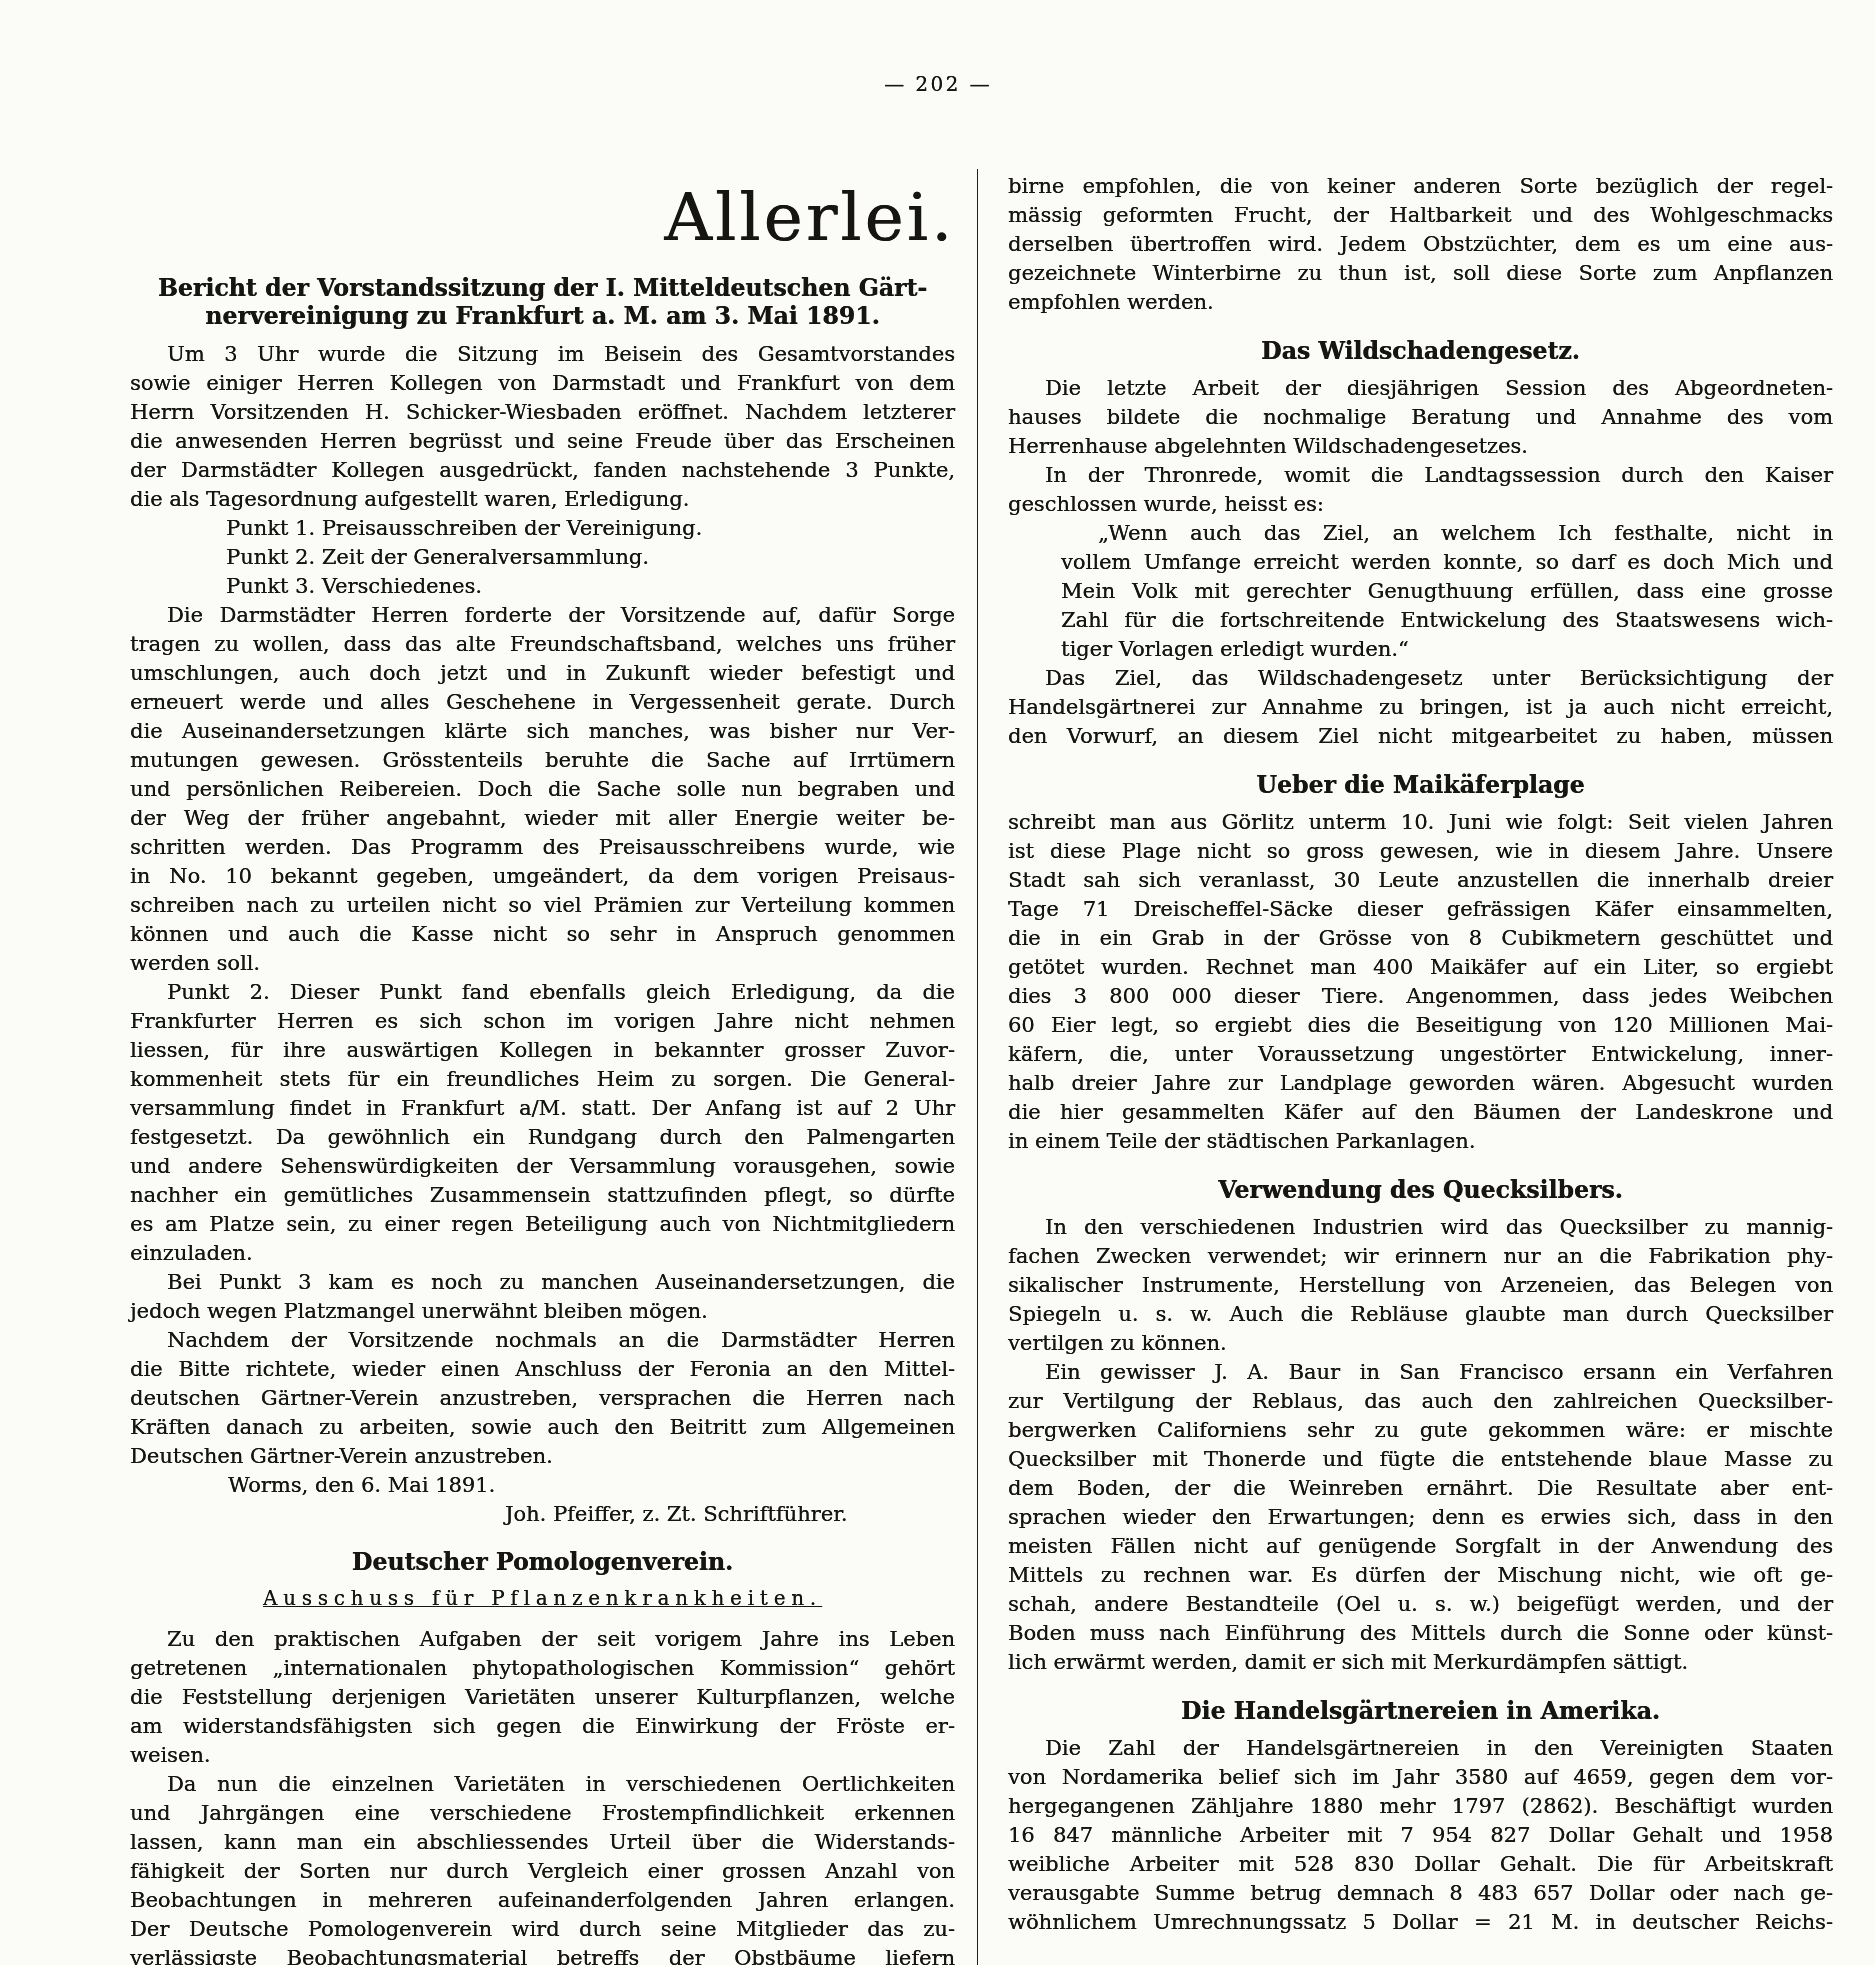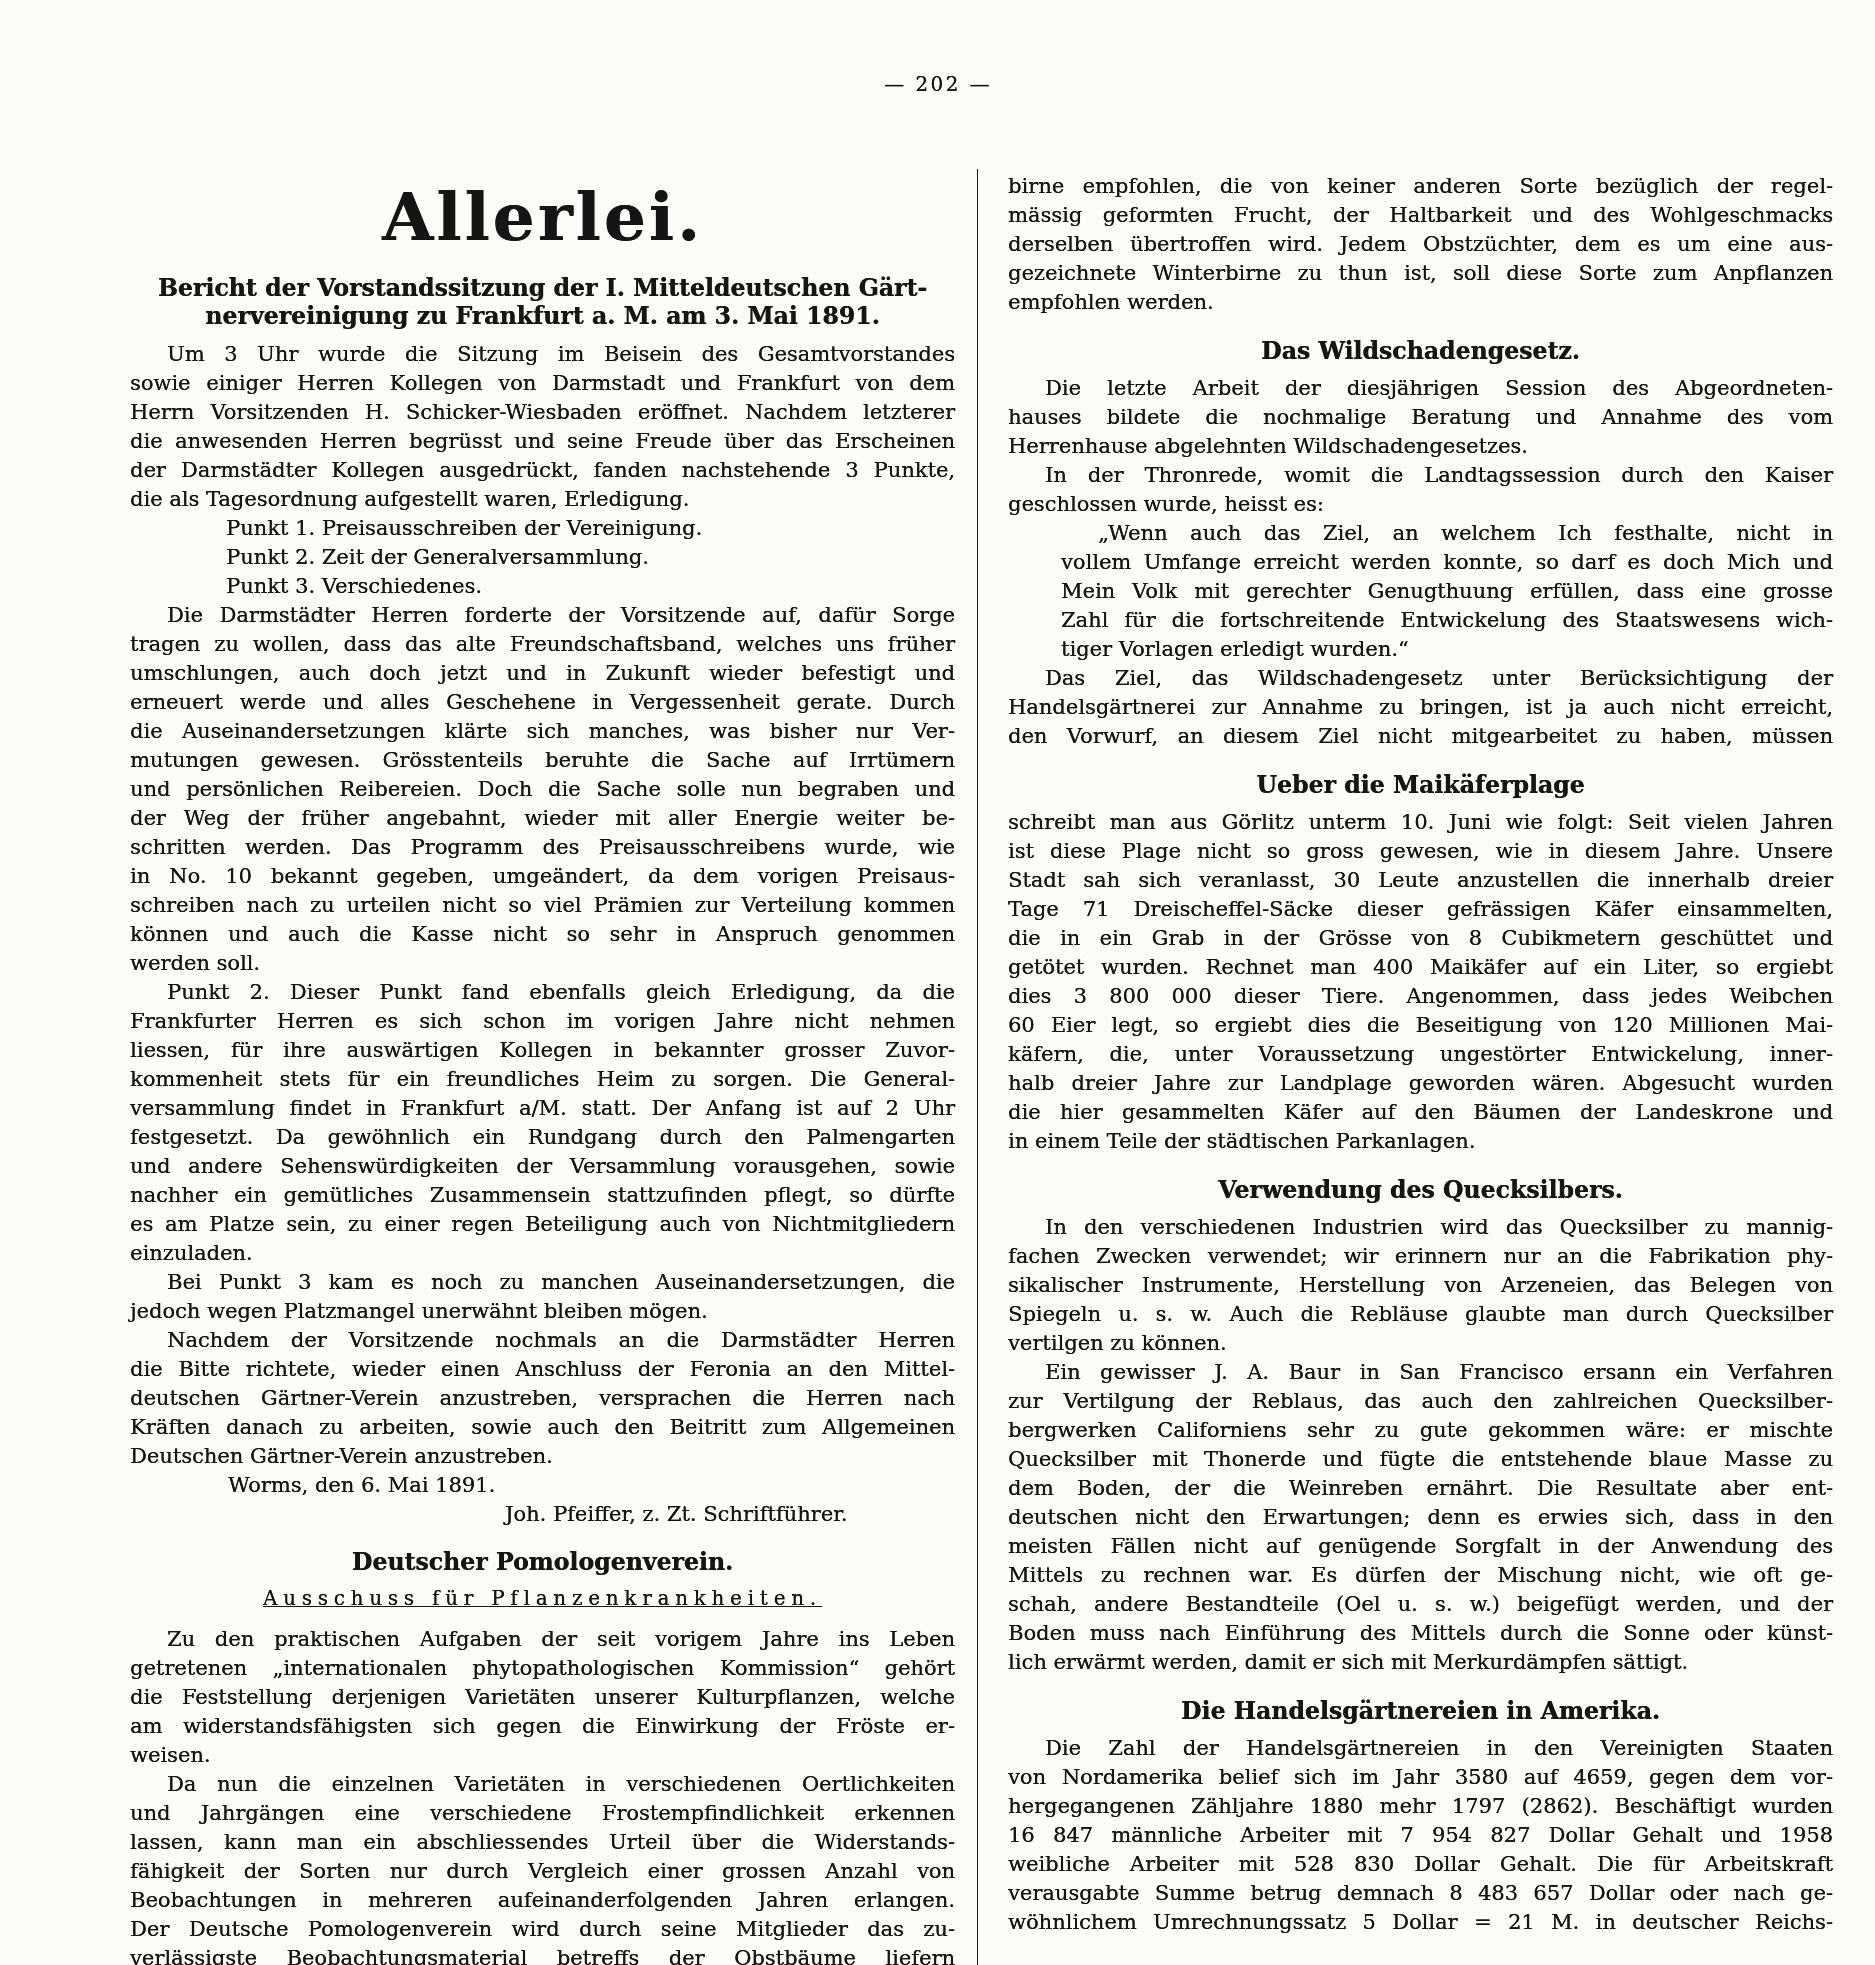--- a/index.html
+++ b/index.html
@@ -26,22 +26,22 @@
     font-size:21px; line-height:29px; min-height:29px;
     text-shadow:0.2px 0 currentColor;
   }
   .j   { text-align:justify; text-align-last:justify; }
   .ind { text-indent:37px; }
   .q   { padding-left:53px; }
   .punkt    { padding-left:96px; }
   .dateline { padding-left:98px; }
   .signctr  { padding-left:375px; }
   .main-title {
-    font-size:66px; line-height:75px; font-weight:bold;
-    text-align:center; letter-spacing:3.1px; margin:1.6px 0 15.7px;
+    font-size:66px; line-height:75px; font-weight:normal;
+    text-align:right; letter-spacing:3.1px; margin:1.6px 0 15.7px;
     text-shadow:0.5px 0 currentColor;
   }
   .heading {
     font-weight:bold; font-size:23.6px; line-height:28px;
     text-align:center; margin:19.7px 0 9.4px;
     text-shadow:0.4px 0 currentColor;
   }
   .subtitle {
     font-size:19.7px; line-height:25px; text-align:center;
     letter-spacing:5.9px; margin:0.8px 0 14px;
@@ -193,21 +193,21 @@
       <div class="ln j">sikalischer Instrumente, Herstellung von Arzeneien, das Belegen von</div>
       <div class="ln j">Spiegeln u. s. w.  Auch die Rebläuse glaubte man durch Quecksilber</div>
       <div class="ln">vertilgen zu können.</div>
     </div>
     <div class="para">
       <div class="ln j ind">Ein gewisser J. A. Baur in San Francisco ersann ein Verfahren</div>
       <div class="ln j">zur Vertilgung der Reblaus, das auch den zahlreichen Quecksilber-</div>
       <div class="ln j">bergwerken Californiens sehr zu gute gekommen wäre: er mischte</div>
       <div class="ln j">Quecksilber mit Thonerde und fügte die entstehende blaue Masse zu</div>
       <div class="ln j">dem Boden, der die Weinreben ernährt.  Die Resultate aber ent-</div>
-      <div class="ln j">deutschen nicht den Erwartungen; denn es erwies sich, dass in den</div>
+      <div class="ln j">sprachen wieder den Erwartungen; denn es erwies sich, dass in den</div>
       <div class="ln j">meisten Fällen nicht auf genügende Sorgfalt in der Anwendung des</div>
       <div class="ln j">Mittels zu rechnen war.  Es dürfen der Mischung nicht, wie oft ge-</div>
       <div class="ln j">schah, andere Bestandteile (Oel u. s. w.) beigefügt werden, und der</div>
       <div class="ln j">Boden muss nach Einführung des Mittels durch die Sonne oder künst-</div>
       <div class="ln">lich erwärmt werden, damit er sich mit Merkurdämpfen sättigt.</div>
     </div>
     <div class="heading">
       <div class="hline">Die Handelsgärtnereien in Amerika.</div>
     </div>
     <div class="para">

